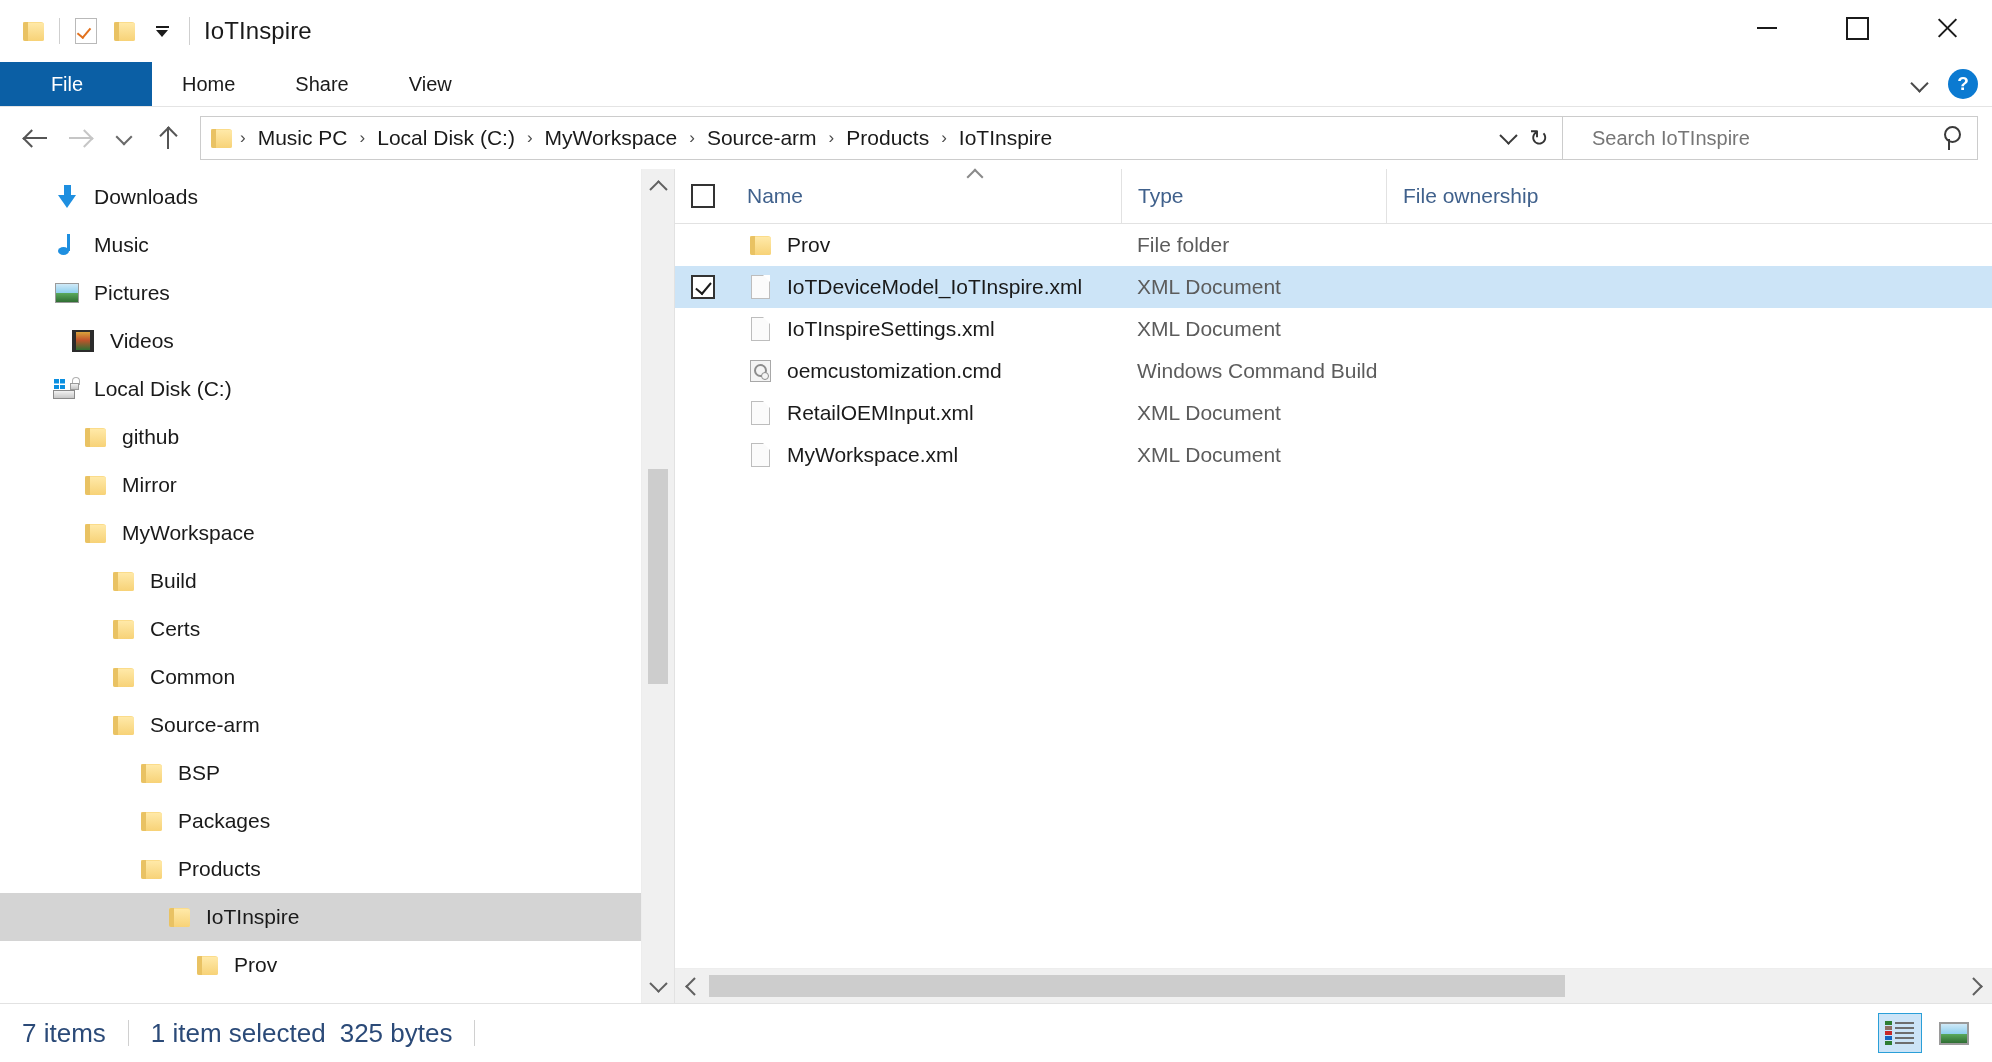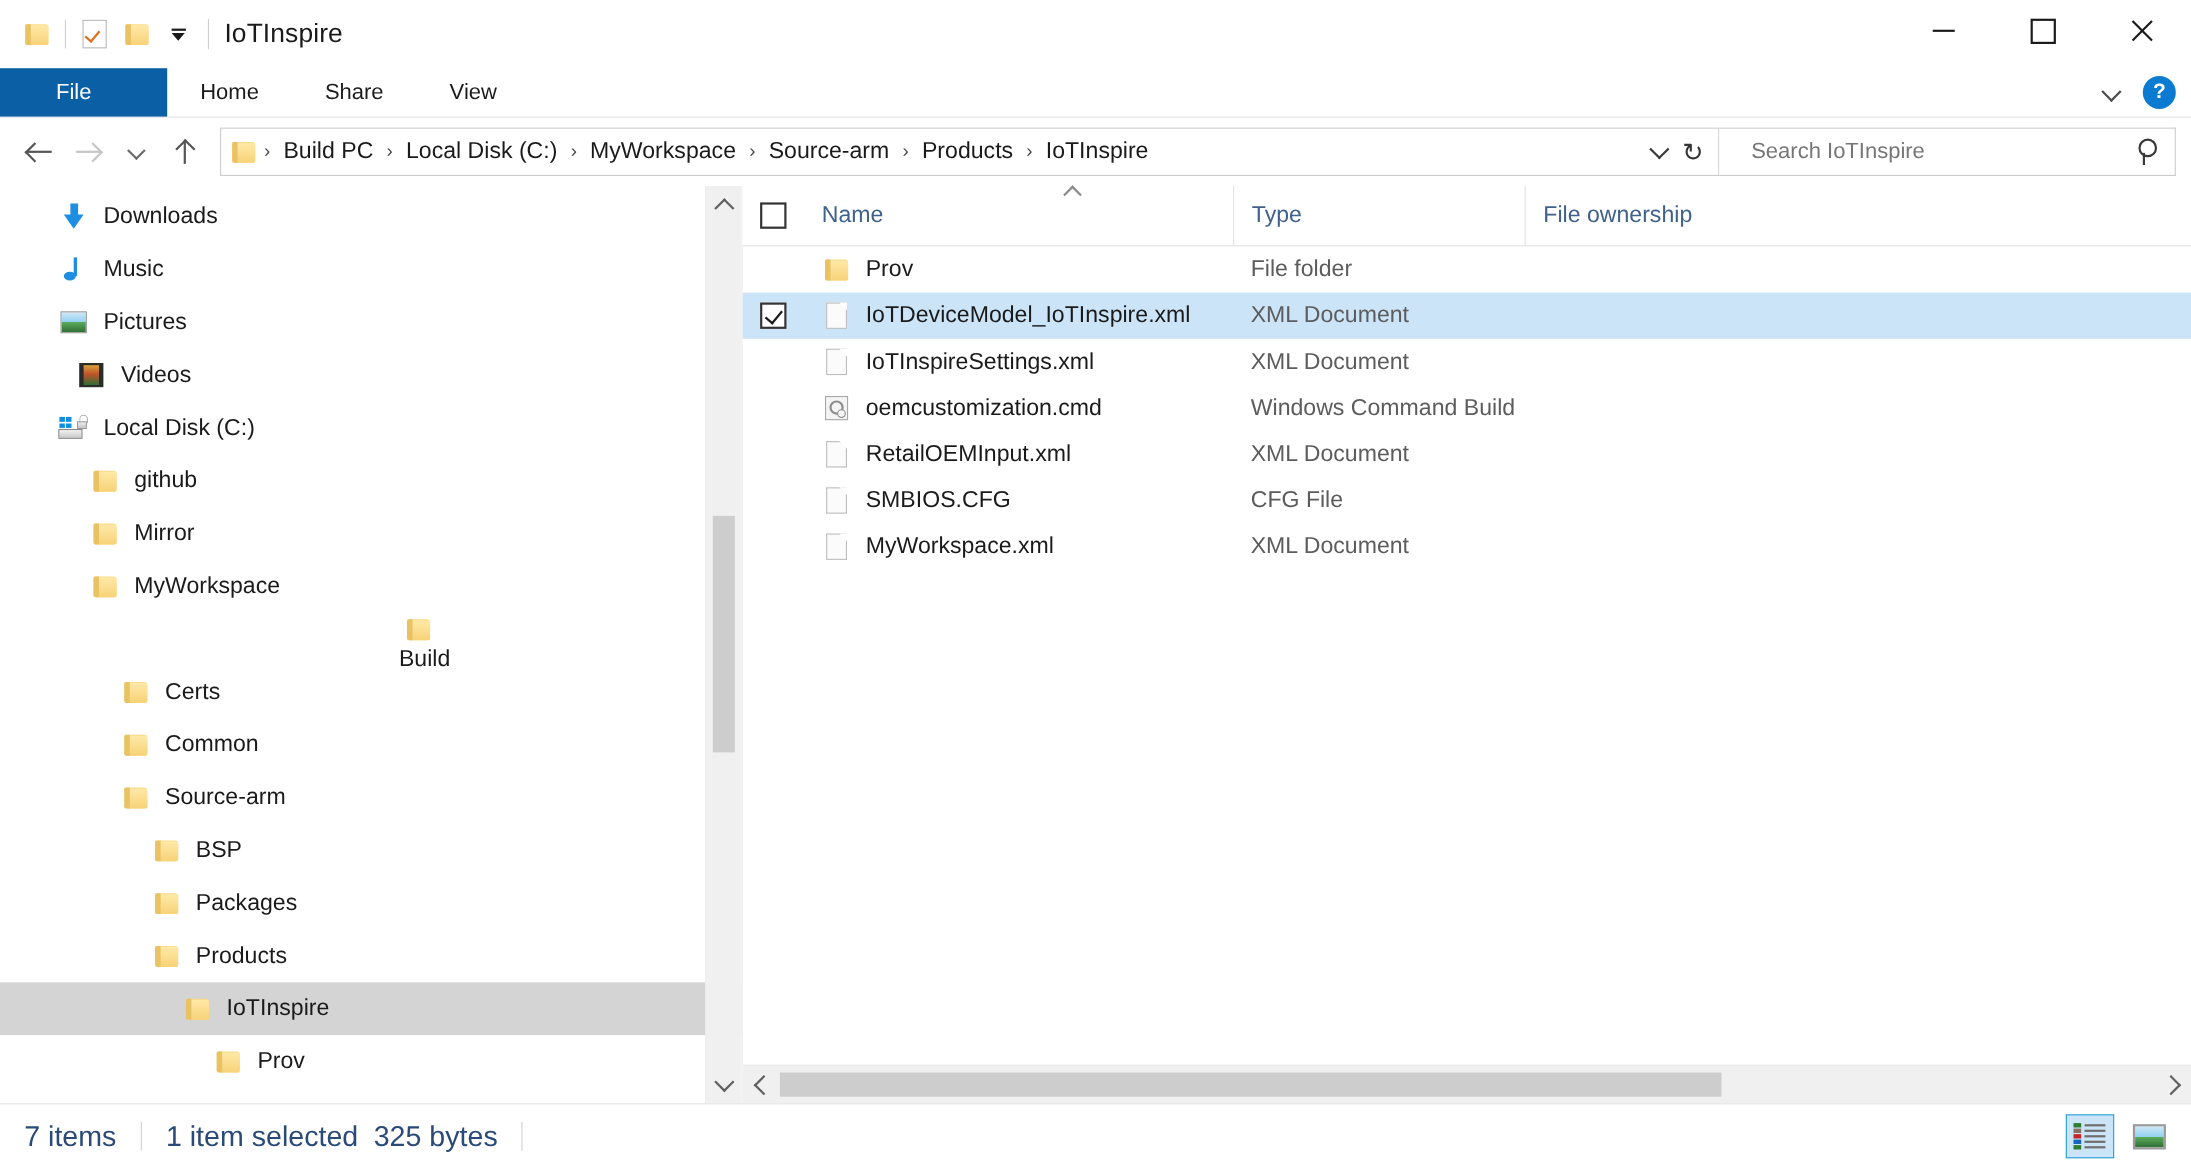--- a/index.html
+++ b/index.html
@@ -726,21 +726,21 @@
     <div class="crumbbox">
       <div class="crumbs">
         <span class="crumb-folder">
           <span class="folder-ico">
             <span class="back"></span>
               <span class="front"></span>
               <span class="spine"></span>
           </span>
         </span>
         <span class="crumb-sep">›</span>
-        <span class="crumb">Build PC</span>
+        <span class="crumb">Music PC</span>
         <span class="crumb-sep">›</span>
         <span class="crumb">Local Disk (C:)</span>
         <span class="crumb-sep">›</span>
         <span class="crumb">MyWorkspace</span>
         <span class="crumb-sep">›</span>
         <span class="crumb">Source-arm</span>
         <span class="crumb-sep">›</span>
         <span class="crumb">Products</span>
         <span class="crumb-sep">›</span>
         <span class="crumb">IoTInspire</span>
@@ -818,21 +818,21 @@
           <div class="nav-item" style="padding-left: 80px;">
             <span class="nav-ico">
               <span class="folder-ico">
                 <span class="back"></span>
                 <span class="front"></span>
                 <span class="spine"></span>
               </span>
             </span>
             <span>MyWorkspace</span>
           </div>
-          <div class="nav-item" style="padding-left: 108px; flex-direction: column;">
+          <div class="nav-item" style="padding-left: 108px;">
             <span class="nav-ico">
               <span class="folder-ico">
                 <span class="back"></span>
                 <span class="front"></span>
                 <span class="spine"></span>
               </span>
             </span>
             <span>Build</span>
           </div>
           <div class="nav-item" style="padding-left: 108px;">
@@ -1008,31 +1008,20 @@
             </div>
             <div class="row-type">XML Document</div>
             <div class="row-own"></div>
           </div>
           <div class="row">
             <div class="row-check"></div>
             <div class="row-name">
               <span class="row-ico">
                 <span class="file-ico"></span>
               </span>
-              <span>SMBIOS.CFG</span>
-            </div>
-            <div class="row-type">CFG File</div>
-            <div class="row-own"></div>
-          </div>
-          <div class="row">
-            <div class="row-check"></div>
-            <div class="row-name">
-              <span class="row-ico">
-                <span class="file-ico"></span>
-              </span>
               <span>MyWorkspace.xml</span>
             </div>
             <div class="row-type">XML Document</div>
             <div class="row-own"></div>
           </div>
         </div>
 
       <div class="hscroll">
         <div class="sbtn">
           <span class="sb-chev lf"></span>

